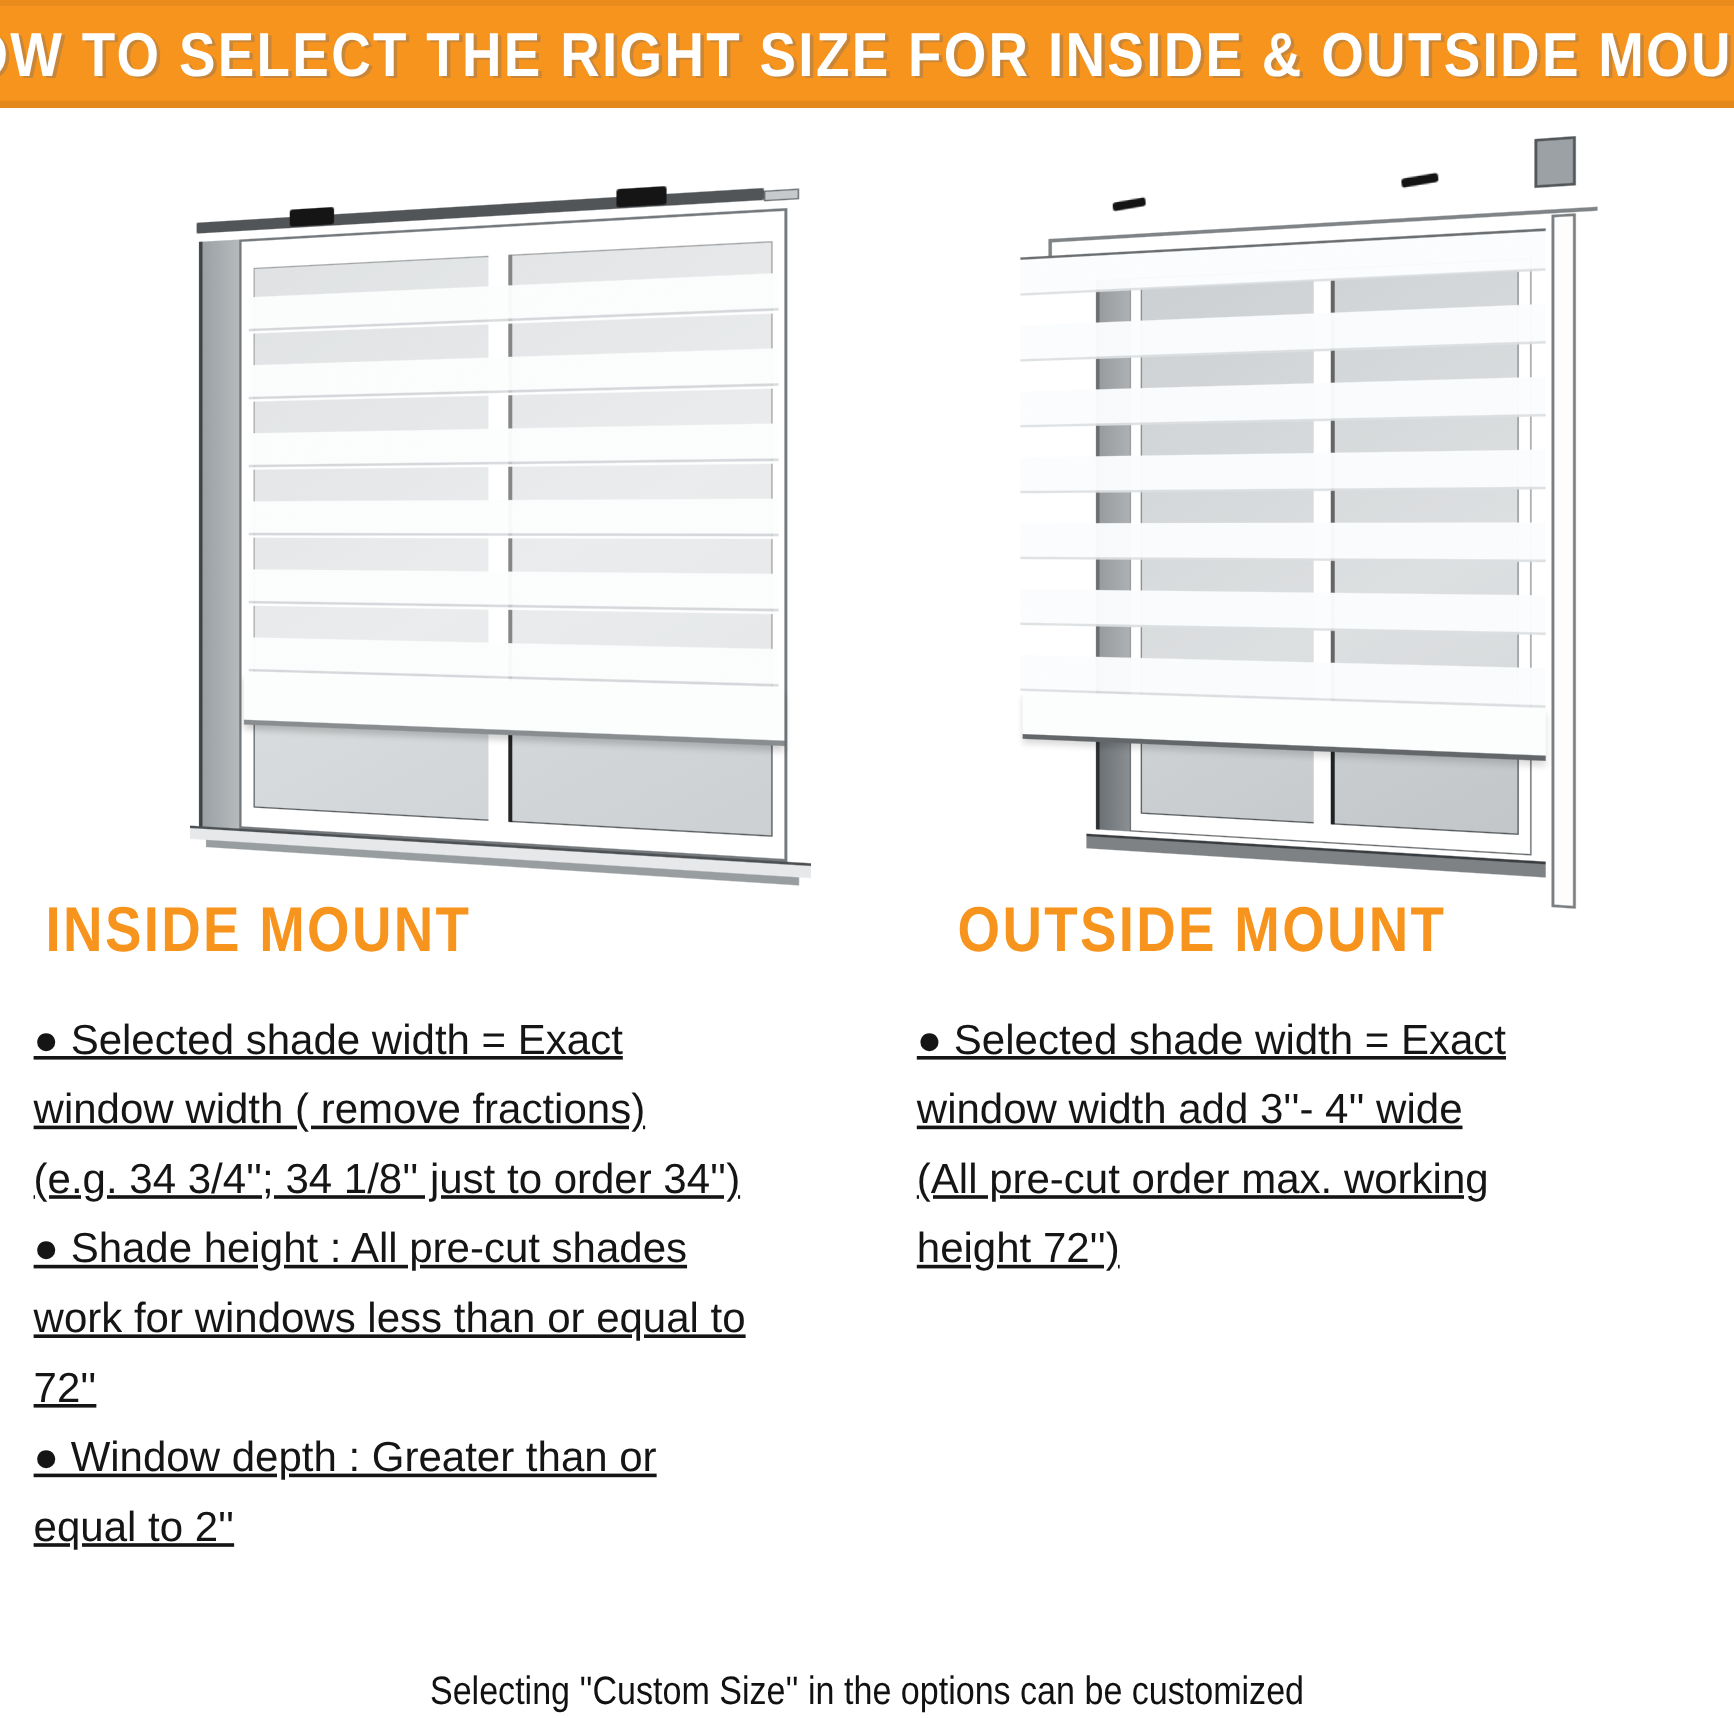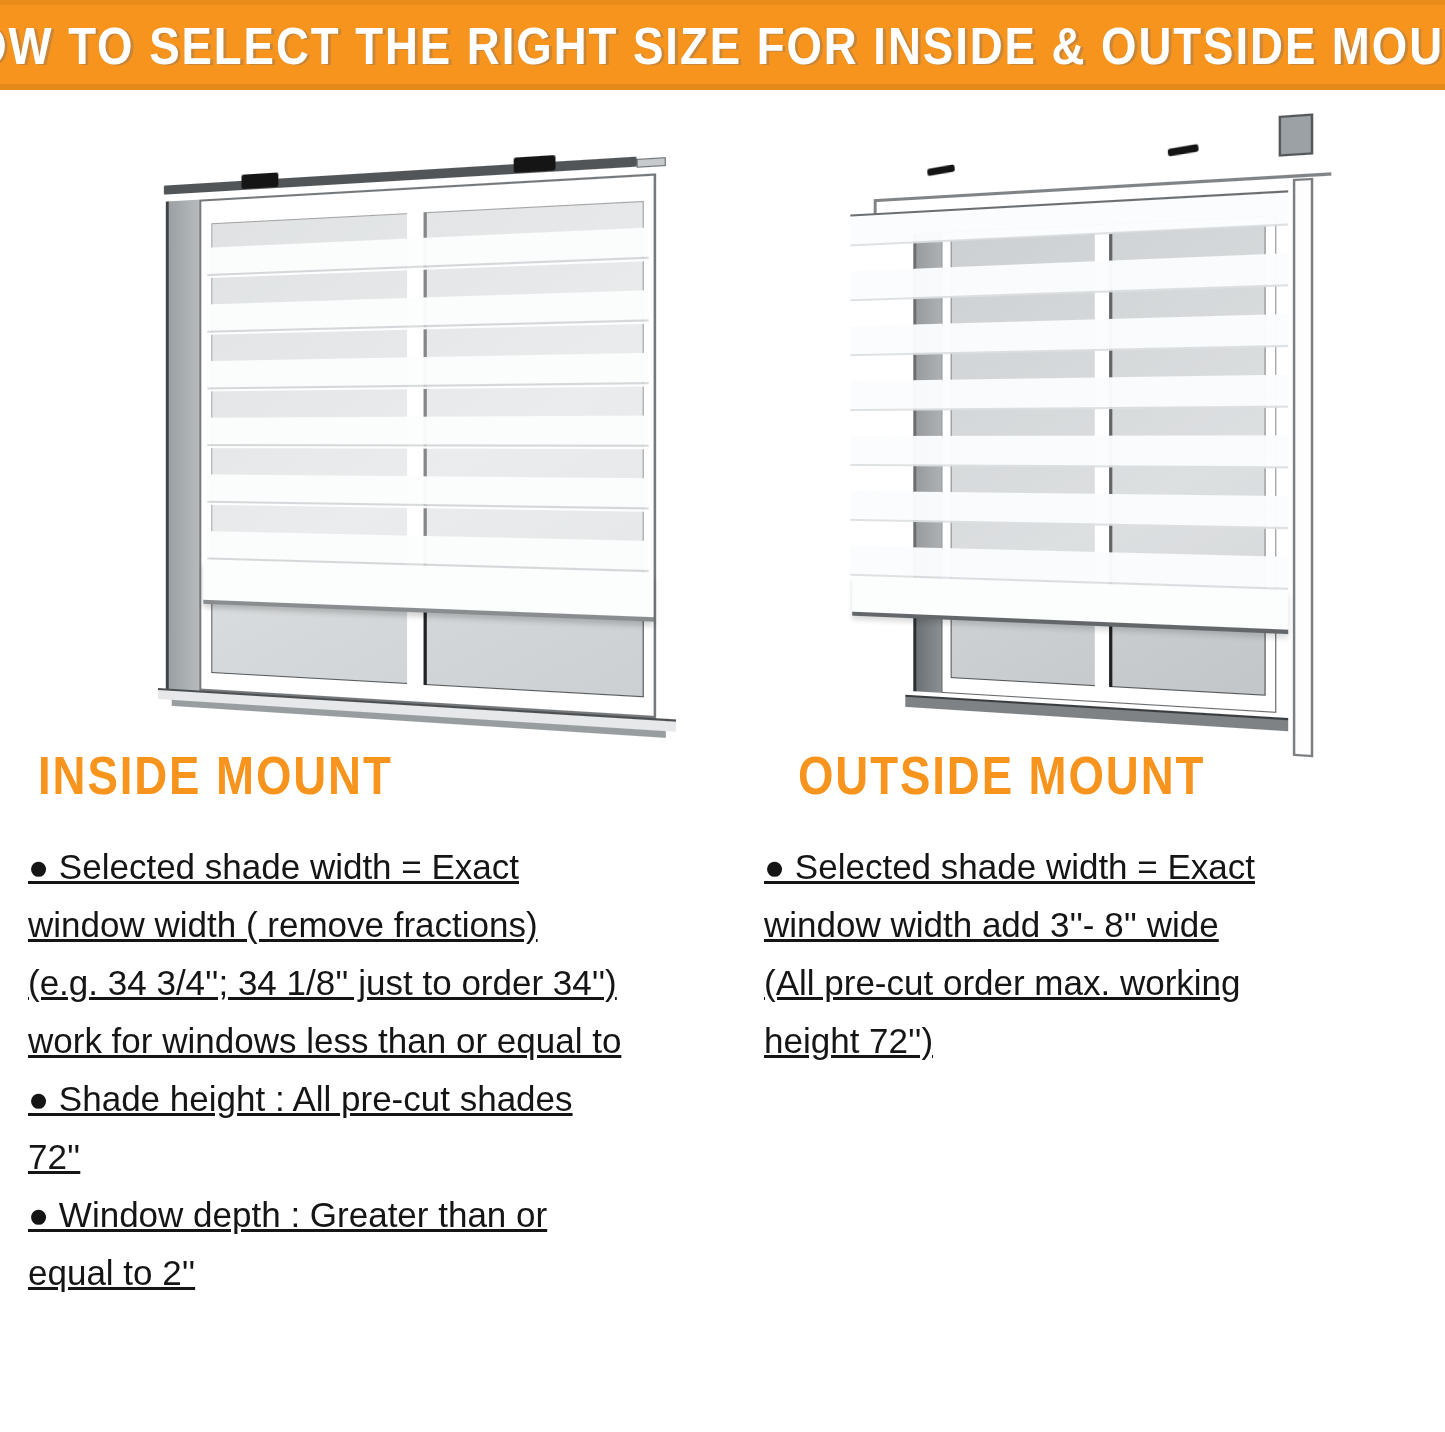--- a/index.html
+++ b/index.html
@@ -140,28 +140,31 @@
     </div>
   </div>
 
   <h2 class="heading heading-left">INSIDE MOUNT</h2>
   <h2 class="heading heading-right">OUTSIDE MOUNT</h2>
 
   <div class="bullets bullets-left">
     <div class="tline">● Selected shade width = Exact</div>
     <div class="tline">window width ( remove fractions)</div>
     <div class="tline">(e.g. 34 3/4''; 34 1/8'' just to order 34'')</div>
+    <div class="tline">● Shade height : All pre-cut shades</div>
     <div class="tline">work for windows less than or equal to</div>
-    <div class="tline">● Shade height : All pre-cut shades</div>
     <div class="tline">72''</div>
     <div class="tline">● Window depth : Greater than or</div>
     <div class="tline">equal to 2''</div>
   </div>
 
   <div class="bullets bullets-right">
     <div class="tline">● Selected shade width = Exact</div>
-    <div class="tline">window width add 3''- 8'' wide</div>
+    <div class="tline">window width add 3''- 4'' wide</div>
     <div class="tline">(All pre-cut order max. working</div>
     <div class="tline">height 72'')</div>
   </div>
 
+  <div class="footer">
+    <span class="footer-text">Selecting ''Custom Size'' in the options can be customized</span>
+  </div>
 
 </div>
 
 </body></html>

